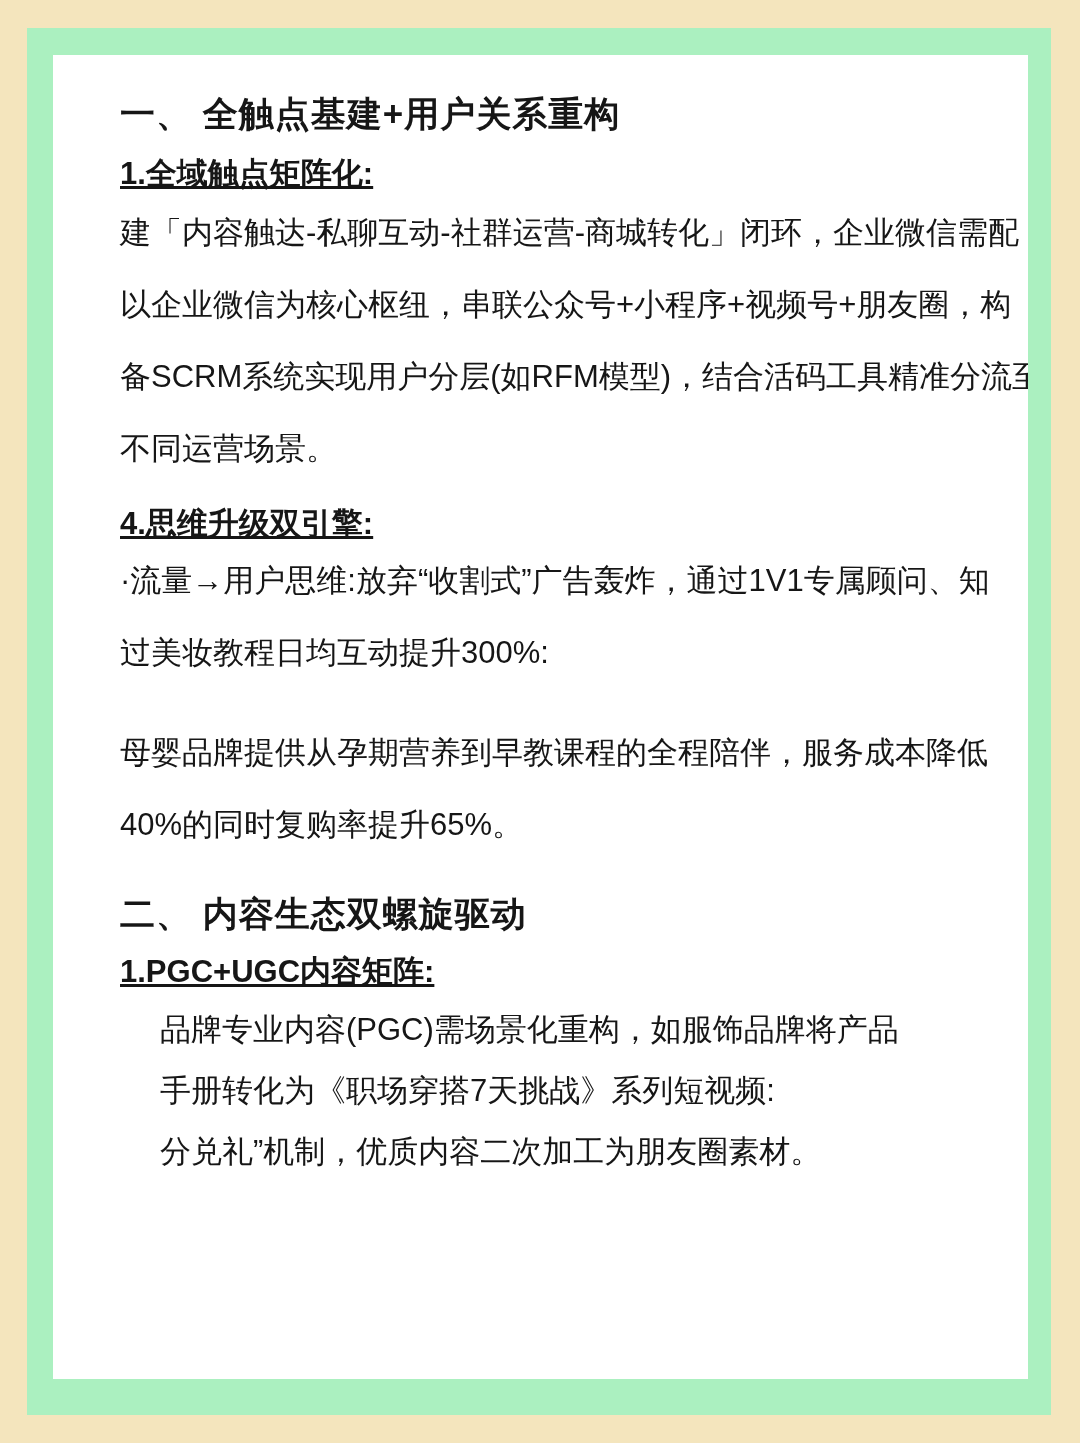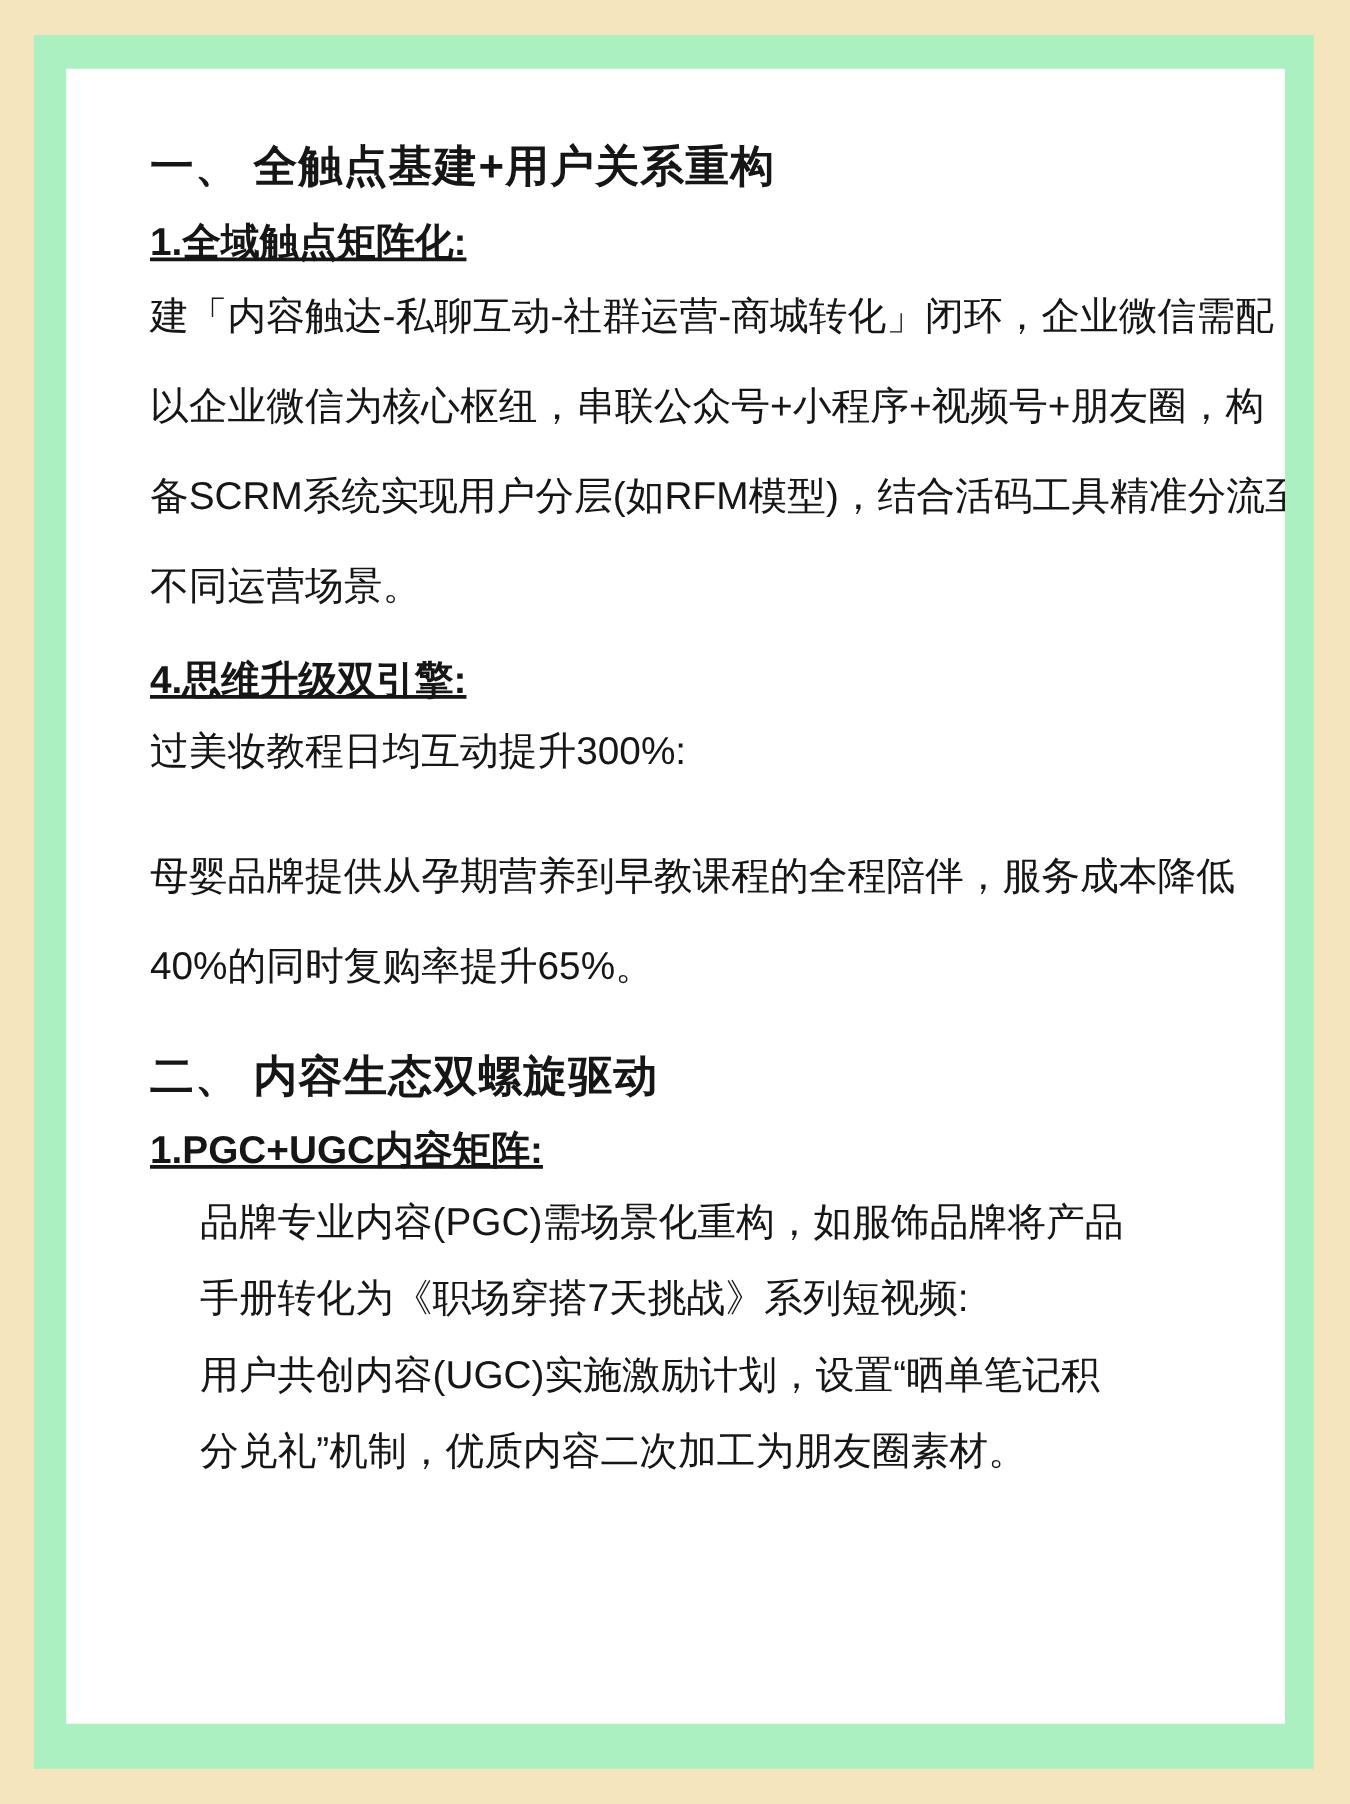--- a/index.html
+++ b/index.html
@@ -20,21 +20,21 @@
   }
   .frame {
     position: absolute;
     left: 27px; top: 28px; right: 29px; bottom: 28px;
     background: var(--frame-bg);
   }
   .card {
     position: absolute;
     left: 26px; top: 27px; right: 23px; bottom: 36px;
     background: var(--card-bg);
-    padding: 56px 56px 0 67px;
+    padding: 36px 56px 0 67px;
     overflow: hidden;
   }
   .sec-title {
     margin: 0;
     font-size: 35px;
     font-weight: 800;
     line-height: 46px;
     letter-spacing: 1px;
   }
   .sub {
@@ -68,33 +68,33 @@
     <div class="para loose" id="p1">
       <div class="line">建「内容触达-私聊互动-社群运营-商城转化」闭环，企业微信需配</div>
       <div class="line">以企业微信为核心枢纽，串联公众号+小程序+视频号+朋友圈，构</div>
       <div class="line">备SCRM系统实现用户分层(如RFM模型)，结合活码工具精准分流至</div>
       <div class="line">不同运营场景。</div>
     </div>
 
     <div class="sub" id="sub2">4.思维升级双引擎:</div>
 
     <div class="para loose" id="p2">
+      <div class="line">·流量→用户思维:放弃“收割式”广告轰炸，通过1V1专属顾问、知</div>
       <div class="line">过美妆教程日均互动提升300%:</div>
     </div>
 
     <div class="para loose" id="p3">
       <div class="line">母婴品牌提供从孕期营养到早教课程的全程陪伴，服务成本降低</div>
       <div class="line">40%的同时复购率提升65%。</div>
     </div>
 
     <h1 class="sec-title" id="h2">二、 内容生态双螺旋驱动</h1>
 
     <div class="sub" id="sub3">1.PGC+UGC内容矩阵:</div>
 
     <div class="para tight" id="p4">
       <div class="line">品牌专业内容(PGC)需场景化重构，如服饰品牌将产品</div>
       <div class="line">手册转化为《职场穿搭7天挑战》系列短视频:</div>
-      <div class="line">用户共创内容(UGC)实施激励计划，设置“晒单笔记积</div>
       <div class="line">分兑礼”机制，优质内容二次加工为朋友圈素材。</div>
     </div>
 
   </div>
 </div>
 
 </body></html>

